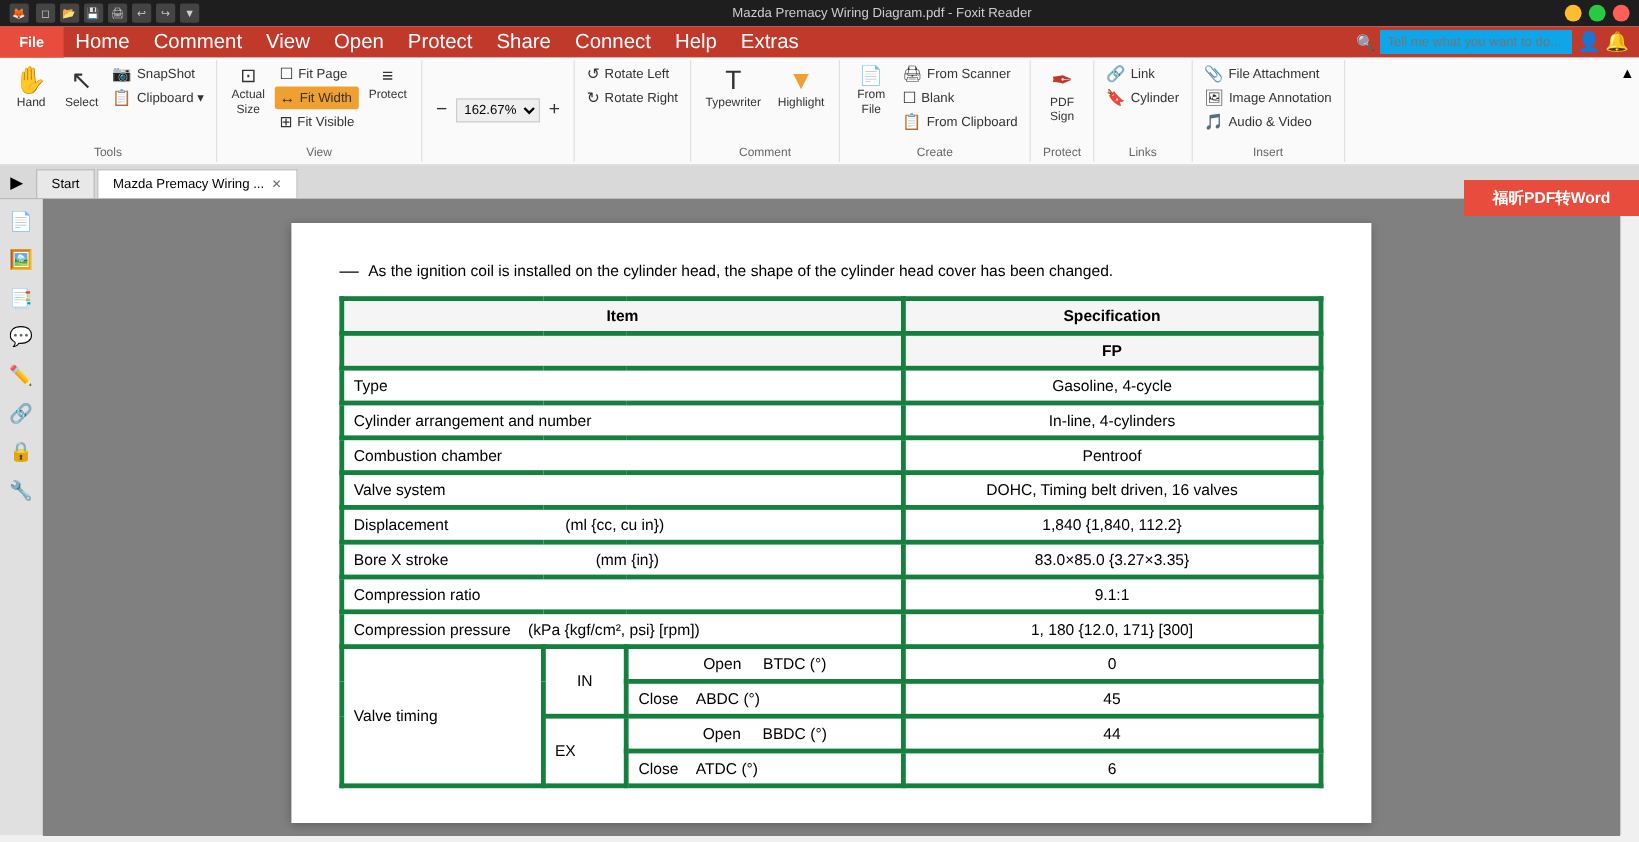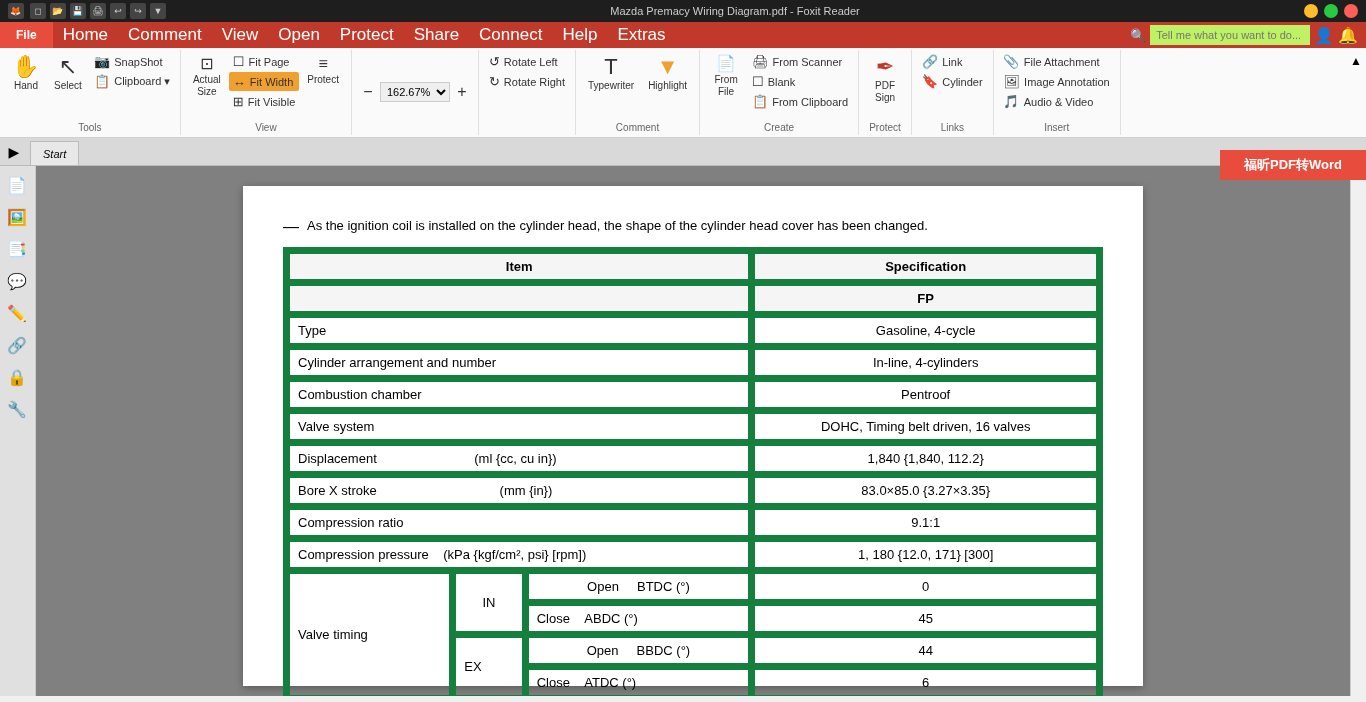--- a/index.html
+++ b/index.html
@@ -53,21 +53,21 @@
       cursor: pointer;
     }
     .menu-search {
       margin-left: auto;
       display: flex;
       align-items: center;
       gap: 4px;
       padding-right: 8px;
     }
     .menu-search input {
-      background: #bef264;
+      background: #0ea5e9;
       border: none;
       padding: 2px 6px;
       font-size: 11px;
       width: 160px;
       height: 20px;
     }
 
     
     .ribbon {
       background: #fafafa;
@@ -152,21 +152,20 @@
       border: 1px solid #bbb;
       border-bottom: none;
       padding: 4px 12px;
       font-size: 11px;
       cursor: pointer;
       display: flex;
       align-items: center;
       gap: 6px;
       height: 24px;
       margin-right: 2px;
-      font-style: italic;
     }
     .tab.active { background: white; }
     .tab-close { font-size: 10px; color: #666; cursor: pointer; }
 
     
     .left-toggle {
       position: absolute;
       left: 0;
       top: 0;
       bottom: 0;
@@ -231,21 +230,21 @@
       width: 16px;
       background: #f0f0f0;
       border-left: 1px solid #ccc;
     }
 
     
     .pdf-text { font-family: Arial, sans-serif; font-size: 13px; line-height: 1.6; color: #000; }
     .pdf-specs-title { font-size: 18px; font-weight: bold; margin: 16px 0 10px 0; }
     .specs-table { width: 100%; border-collapse: collapse; font-size: 13px; }
     .specs-table th, .specs-table td {
-      border: 7px solid #15803d;
+      border: 4px solid #15803d;
       padding: 5px 8px;
       text-align: center;
     }
     .specs-table th { background: #f5f5f5; }
     .specs-table td:first-child { text-align: left; }
     .specs-table .item-col { text-align: left; }
 
     
     .watermark {
       position: fixed;
@@ -474,20 +473,24 @@
   </div>
 
   <div style="margin-left:auto;display:flex;align-items:flex-start;padding:4px;">▲</div>
 </div>
 
 <div class="tabs-bar">
   <div class="left-toggle">▶</div>
   <div class="tab">
     <span>Start</span>
   </div>
+  <div class="tab active">
+    <span>Mazda Premacy Wiring ...</span>
+    <span class="tab-close">✕</span>
+  </div>
   <div style="margin-left:auto;padding-right:4px;display:flex;align-items:center;gap:4px;">
     <span style="cursor:pointer;">▾</span>
   </div>
 </div>
 
 <div class="main-area">
 
   <div class="left-sidebar">
     <div class="sidebar-btn">📄</div>
     <div class="sidebar-btn">🖼️</div>

